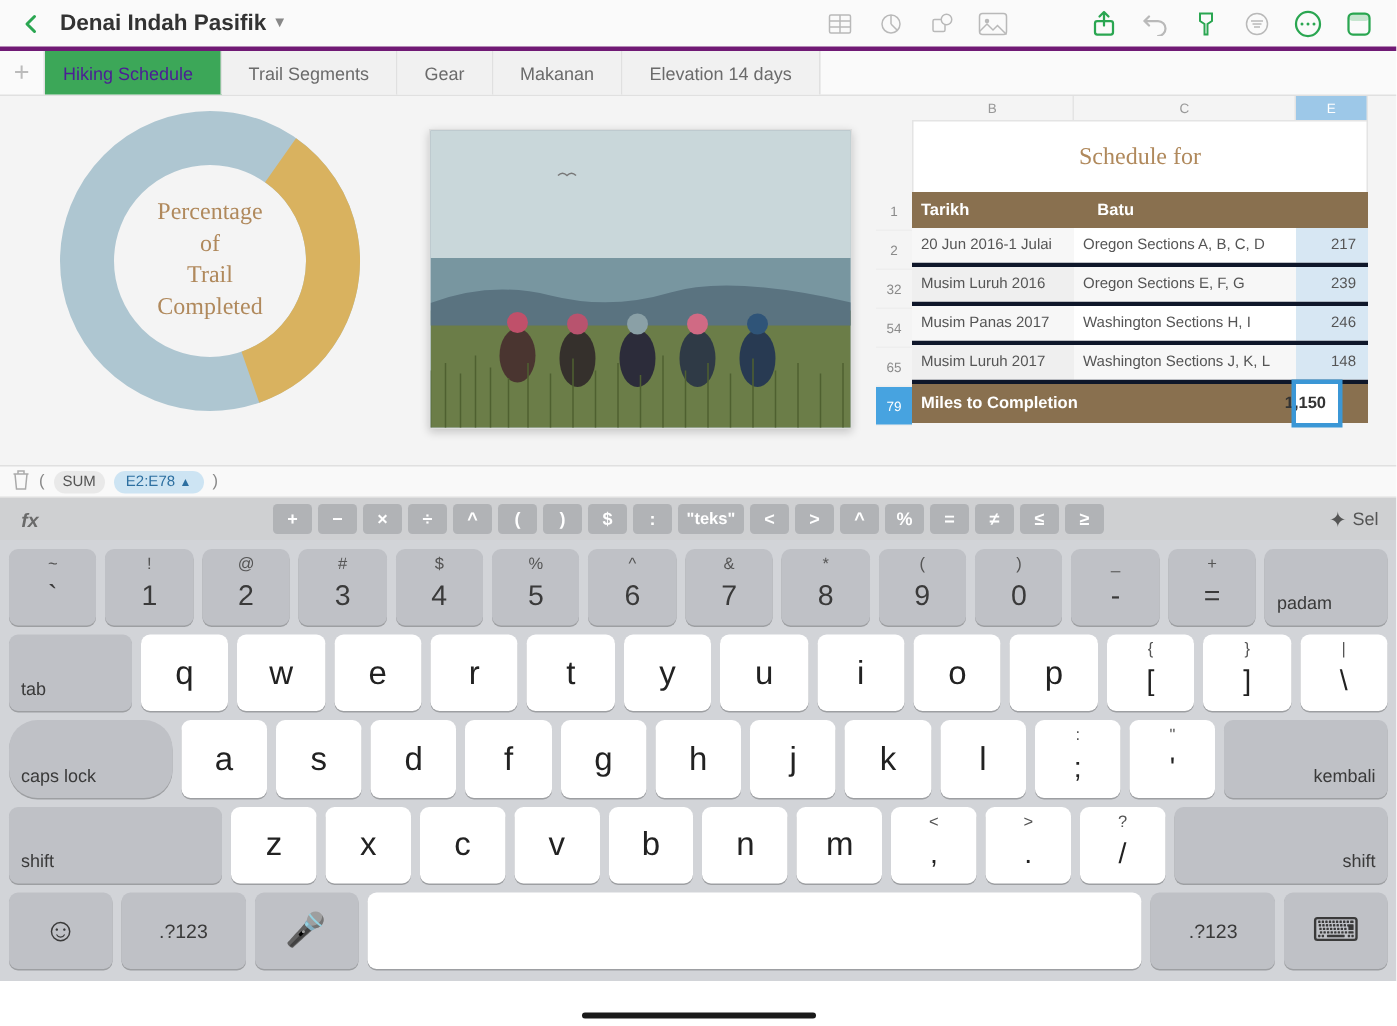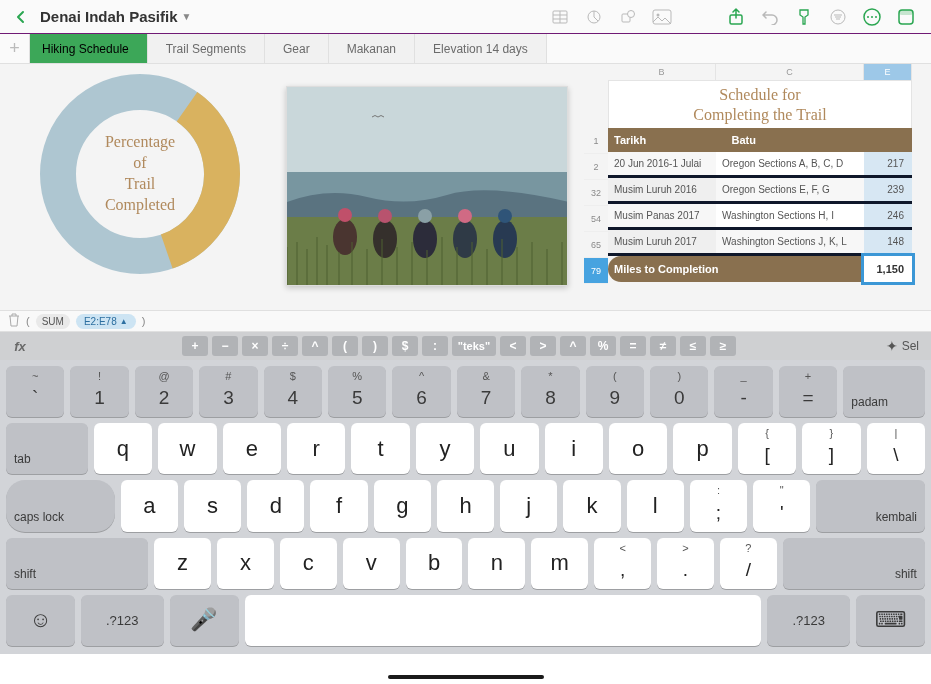--- a/index.html
+++ b/index.html
@@ -1,31 +1,31 @@
 <!DOCTYPE html>
 <html><head>
 <meta charset="utf-8">
 <style>
 * { margin: 0; padding: 0; box-sizing: border-box; -webkit-font-smoothing: antialiased; }
 html, body { width: 931px; height: 684px; overflow: hidden; font-family: -apple-system, "Helvetica Neue", Arial, sans-serif; background: #fff; }
 
 
-.titlebar { height: 34px; display: flex; align-items: center; padding: 0 8px; border-bottom: 1px solid #701a75; background: #fafafa; }
+.titlebar { height: 34px; display: flex; align-items: center; padding: 0 8px; border-bottom: 3px solid #701a75; background: #fafafa; }
 .titlebar .back { width: 26px; height: 26px; display:flex; align-items:center; justify-content:center; margin-right:4px;}
 .titlebar .docname { font-size: 15px; font-weight: 600; color: #333; margin-left: 2px; }
 .titlebar .chev { margin-left:4px; color:#888; font-size:10px;}
 .titlebar .spacer { flex: 1; }
 .tb-icon { width: 34px; height: 28px; display:flex; align-items:center; justify-content:center; color:#9a9a9a; }
 .tb-icon.green { color:#2aa651; }
 
 
 .tabs-row { height: 30px; background:#fafafa; display:flex; align-items:stretch; border-bottom:1px solid #e0e0e0; }
 .add-tab { width:30px; display:flex; align-items:center; justify-content:center; color:#bbb; font-size:18px; border-right:1px solid #e0e0e0;}
 .tab { padding:0 18px; display:flex; align-items:center; font-size:12px; color:#6b6b6b; border-right:1px solid #e0e0e0; background:#f1f1f1;}
-.tab.active { background:#3ca758; color:#000000; font-weight:500;padding-left:12px;}
+.tab.active { background:#3ca758; color:#4c1d95; font-weight:500;padding-left:12px;}
 
 
 .canvas { position: relative; height: 246px; background:#f4f4f4; }
 .donut-wrap { position:absolute; left:36px; top:6px; width:208px; height:208px; }
 .donut-label { position:absolute; inset:0; display:flex; align-items:center; justify-content:center; flex-direction:column; color:#b0895c; font-family: Georgia, serif; font-size:16px; text-align:center; line-height:1.3;}
 .photo { position:absolute; left:286px; top:22px; width:282px; height:200px; background:#9cb4bd; border:1px solid #ddd; box-shadow:0 2px 6px rgba(0,0,0,0.2); overflow:hidden;}
 
 
 .row-gutter { position:absolute; left:584px; top:64px; width:24px; }
 .row-gutter .rh { height:26px; font-size:9px; color:#8a8a8a; background:#f4f4f4; display:flex; align-items:center; justify-content:center; border-bottom:1px solid #eee;}
@@ -37,23 +37,23 @@
 .col-headers div { border-right:1px solid #e4e4e4; display:flex; align-items:center; justify-content:center;}
 .col-headers .cB{width:108px;} .col-headers .cC{width:148px;} .col-headers .cE{width:48px; background:#9dc8e8; color:#fff;}
 .table-title { height:48px; display:flex; flex-direction:column; align-items:center; justify-content:center; color:#b0895c; font-family:Georgia,serif; font-size:16px; background:#fff; border:1px solid #e4e4e4; border-bottom:none; line-height:1.2;}
 .thead { height:24px; display:flex; background:#89704f; color:#fff; font-size:11px; font-weight:700;}
 .thead div{display:flex;align-items:center;padding:0 6px;}
 .thead .cB{width:108px;} .thead .cC{width:148px;} .thead .cE{width:48px; justify-content:flex-end; padding-right:8px;}
 .trow { height:26px; display:flex; font-size:10px; color:#555; border-bottom:3px solid #0f172a;text-align:right;}
 .trow div{display:flex;align-items:center;padding:0 6px;}
 .trow .cB{width:108px; background:#f7f7f7;} .trow .cC{width:148px; background:#fff;} .trow .cE{width:48px; background:#d7e7f3; justify-content:flex-end; padding-right:8px;}
 .trow.alt .cB{background:#efefef;} .trow.alt .cC{background:#f7f7f7;}
-.tfoot { height:26px; display:flex; background:#89704f; color:#fff; font-size:11px; font-weight:600;border-radius:13px;}
+.tfoot { height:26px; display:flex; background:#89704f; color:#fff; font-size:11px; font-weight:600;}
 .tfoot .cB{width:256px; display:flex; align-items:center; padding:0 6px;}
-.tfoot .cE{width:48px; display:flex; align-items:center; justify-content:flex-end; padding-right:8px; background:#fff; color:#333; outline:3px solid #3b97d6; position:relative; z-index:2;}
+.tfoot .cE{width:28px; display:flex; align-items:center; justify-content:flex-end; padding-right:8px; background:#fff; color:#333; outline:3px solid #3b97d6; position:relative; z-index:2;}
 
 
 .formula-bar { height:22px; background:#f9f9f9; border-top:1px solid #e0e0e0; border-bottom:1px solid #e0e0e0; display:flex; align-items:center; padding:0 8px; gap:6px; font-size:11px;}
 .formula-bar .trash{color:#aaa;}
 .formula-bar .chip-fn{background:#e9e9e9; border-radius:10px; padding:2px 6px; font-size:10px; color:#555; display:flex; align-items:center; gap:3px;}
 .formula-bar .chip-range{background:#cde4f3; border-radius:10px; padding:2px 8px; font-size:10px; color:#2d6fa0; display:flex; align-items:center; gap:3px;}
 .chip-range .tri{font-size:8px;}
 .formula-bar .paren{color:#888;}
 
 
@@ -232,21 +232,20 @@
   </div>
 
   <div class="sheet-table">
     <div class="col-headers">
       <div class="cB">B</div>
       <div class="cC">C</div>
       <div class="cE">E</div>
     </div>
     <div class="table-title">
       <span>Schedule for</span>
-      <span>Completing the Trail</span>
     </div>
     <div class="thead">
       <div class="cB">Tarikh</div>
       <div class="cE">Batu</div>
     </div>
     <div class="trow">
       <div class="cB">20 Jun 2016-1 Julai</div>
       <div class="cC">Oregon Sections A, B, C, D</div>
       <div class="cE">217</div>
     </div>

